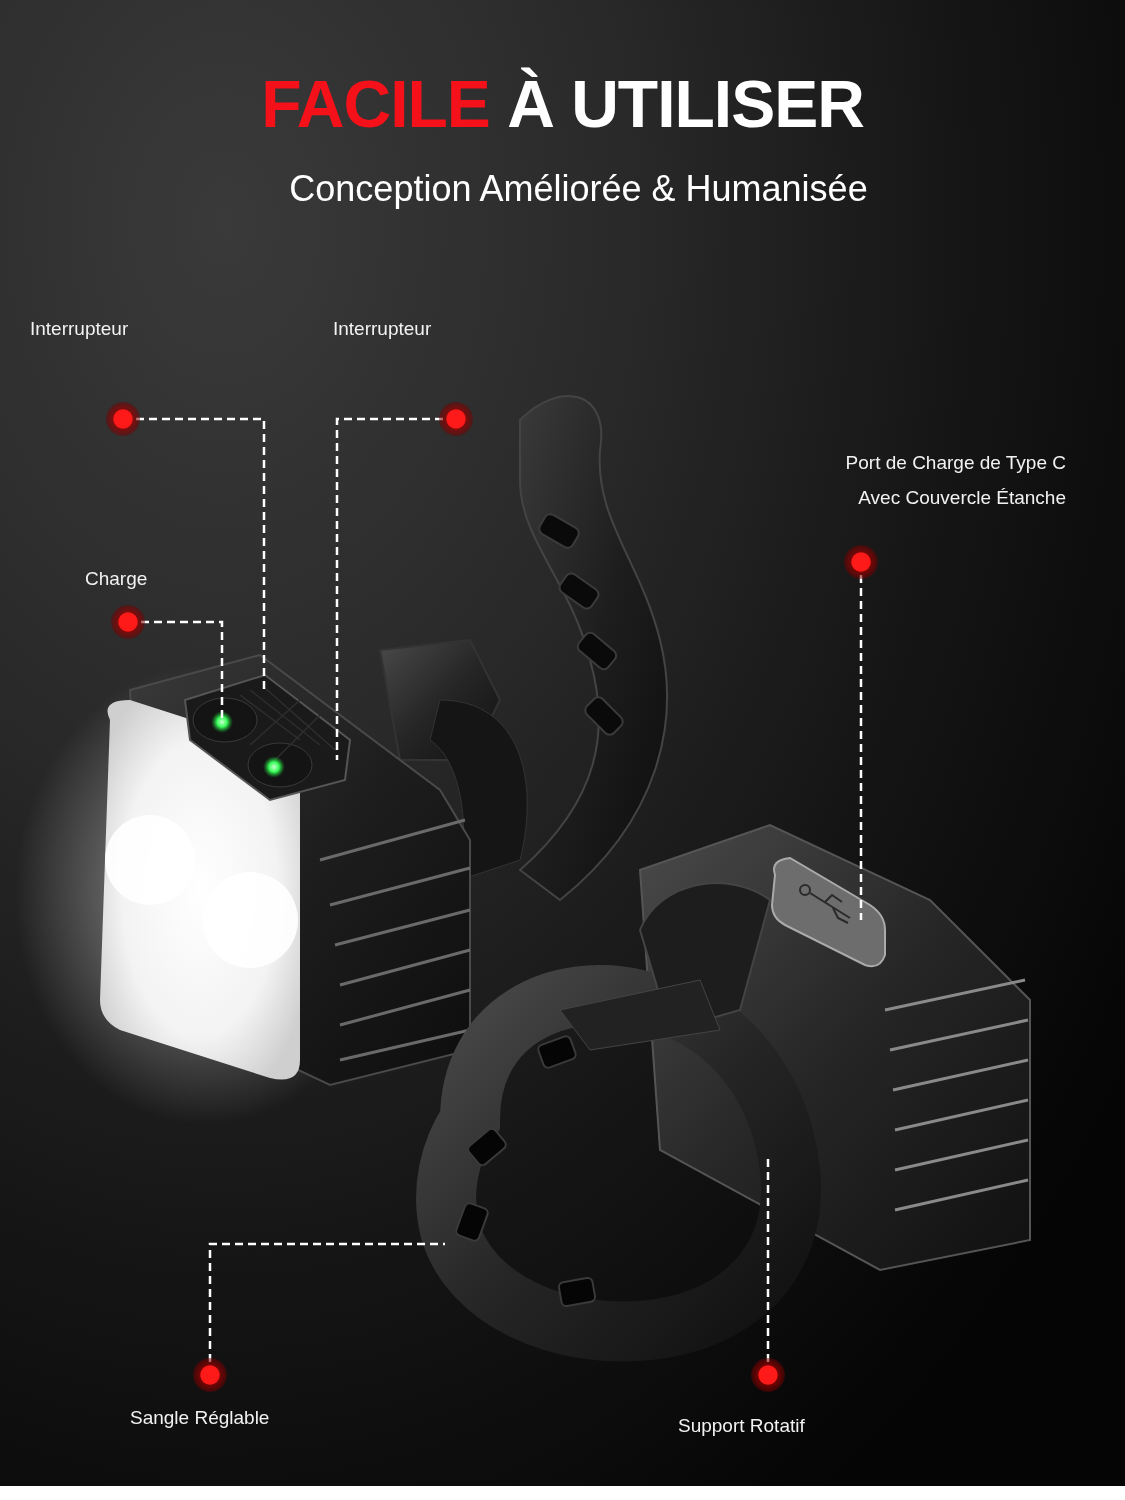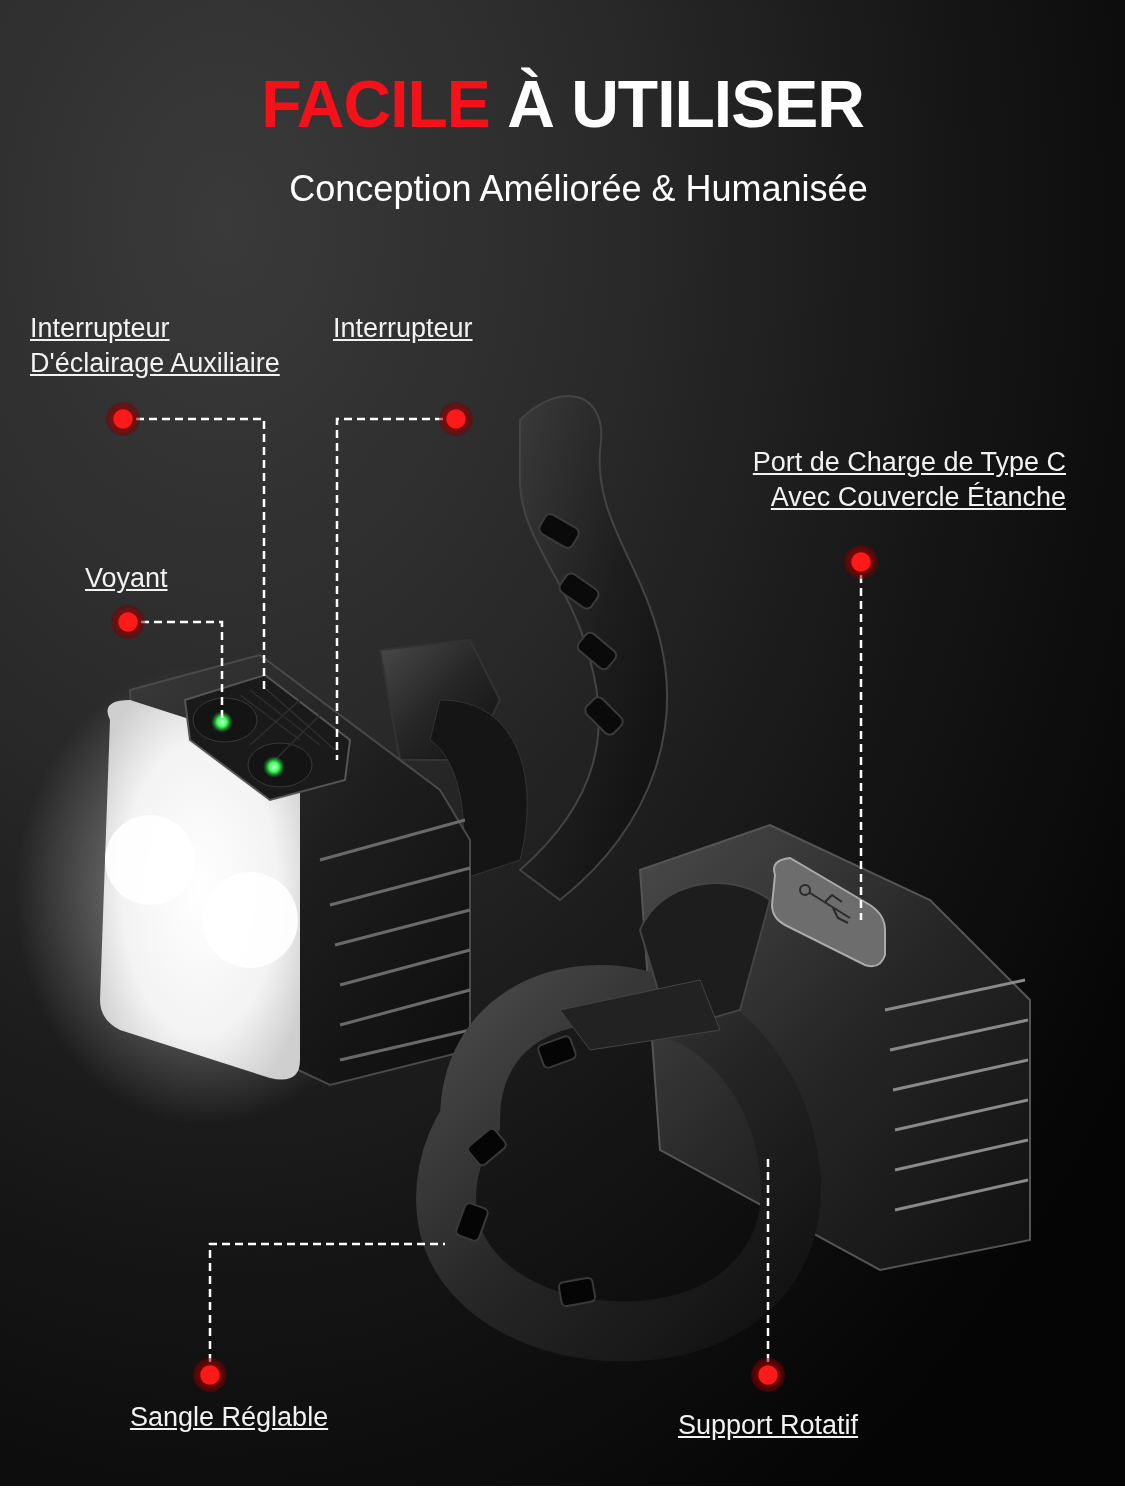--- a/index.html
+++ b/index.html
@@ -3,21 +3,21 @@
 <meta charset="utf-8">
 <style>
   html,body{margin:0;padding:0;}
   body{width:1125px;height:1500px;overflow:hidden;font-family:"Liberation Sans",sans-serif;}
   #stage{position:relative;width:1125px;height:1486px;
     background:radial-gradient(ellipse at 20% 15%, #3a3a3a 0%, #2a2a2a 30%, #141414 60%, #050505 85%);
     overflow:hidden;}
   .title{position:absolute;left:0;top:66px;width:1125px;text-align:center;font-weight:700;font-size:66px;letter-spacing:-1px;color:#fff;}
   .title .accent{color:#f5111a;}
   .subtitle{position:absolute;left:16px;top:168px;width:1125px;text-align:center;font-size:36px;color:#fff;}
-  .label{position:absolute;color:#f2f2f2;font-size:27px;line-height:35px;white-space:nowrap;text-decoration:underline;}
+  .label{position:absolute;color:#f2f2f2;font-size:19px;line-height:35px;white-space:nowrap;}
   .label.center{text-align:right;}
   .dot{position:absolute;width:34px;height:34px;margin:-17px 0 0 -17px;border-radius:50%;
     background:radial-gradient(circle, #ff1a1a 0 38%, rgba(150,0,0,0.75) 42%, rgba(110,0,0,0.45) 70%, rgba(80,0,0,0) 100%);}
   svg.overlay{position:absolute;left:0;top:0;}
 </style>
 </head>
 <body>
 
 <div id="stage">
 
@@ -139,26 +139,25 @@
   <div class="dot" style="left:768px;top:1375px;"></div>
 
   <div class="title">
     <span class="accent">FACILE</span>
     <span>À UTILISER</span>
   </div>
   <div class="subtitle">Conception Améliorée &amp; Humanisée</div>
 
   <div class="label" style="left:30px;top:311px;">
     <div>Interrupteur</div>
-    <div>D'éclairage Auxiliaire</div>
   </div>
   <div class="label" style="left:333px;top:311px;">
     <div>Interrupteur</div>
   </div>
   <div class="label center" style="left:716px;top:445px;width:350px;">
     <div>Port de Charge de Type C</div>
     <div>Avec Couvercle Étanche</div>
   </div>
-  <div class="label" style="left:85px;top:561px;">Voyant</div>
+  <div class="label" style="left:85px;top:561px;">Charge</div>
   <div class="label" style="left:110px;top:1400px;margin-left:20px;">Sangle Réglable</div>
   <div class="label" style="left:678px;top:1408px;">Support Rotatif</div>
 
 </div>
 
 </body></html>

